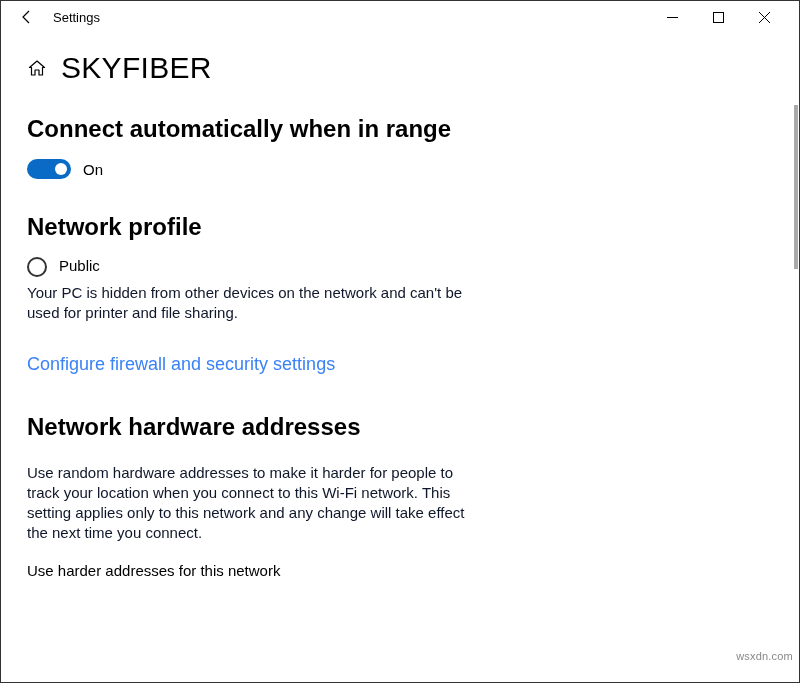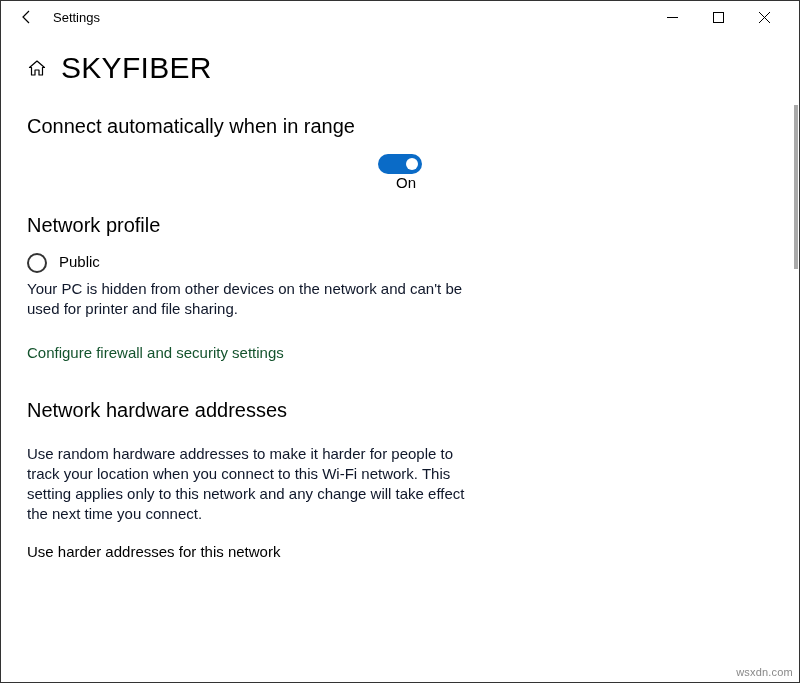--- a/index.html
+++ b/index.html
@@ -8,38 +8,38 @@
     .titlebar { display: flex; align-items: center; height: 32px; padding: 0 12px 0 8px; }
     .back-btn { width: 36px; height: 32px; display: flex; align-items: center; justify-content: center; cursor: pointer; }
     .title-label { font-size: 13px; margin-left: 8px; }
     .win-controls { margin-left: auto; display: flex; }
     .win-btn { width: 46px; height: 32px; display: flex; align-items: center; justify-content: center; cursor: pointer; }
     .win-btn svg { display: block; }
     .content { padding: 18px 26px 11px 26px; height: calc(100% - 32px); overflow: hidden; position: relative; }
     .page-header { display: flex; align-items: center; margin-bottom: 30px; }
     .home-icon { margin-right: 14px; display: flex; align-items: center; }
     .page-title { font-size: 30px; font-weight: 400; letter-spacing: 0.3px; }
-    .section-heading { font-size: 20px; font-weight: 400; margin-bottom: 16px; }
-    .toggle-row { display: flex; align-items: center; margin-bottom: 23px; flex-direction: column; }
+    .section-heading { font-size: 24px; font-weight: 700; margin-bottom: 16px; }
+    .toggle-row { display: flex; align-items: center; margin-bottom: 34px; }
     .toggle { width: 44px; height: 20px; background: #0a6bc7; border-radius: 10px; position: relative; cursor: pointer; }
     .toggle-knob { width: 12px; height: 12px; background: #fff; border-radius: 50%; position: absolute; top: 4px; right: 4px; }
     .toggle-label { margin-left: 12px; font-size: 15px; }
     .radio-row { display: flex; margin-bottom: 6px; margin-top: 6px; cursor: pointer; }
     .radio { width: 20px; height: 20px; border: 2px solid #333; border-radius: 50%; margin-right: 12px; display: flex; align-items: center; justify-content: center; }
     .radio.selected { border-color: #0a6bc7; }
     .radio-dot { width: 10px; height: 10px; background: #0a6bc7; border-radius: 50%; }
     .radio-label { font-size: 15px; }
     .desc-text { font-size: 15px; color: #0f172a; line-height: 1.35; margin-top: 4px; margin-bottom: 18px; max-width: 460px; }
-    .link { color: #14532d; font-size: 15px; cursor: pointer; display: inline-block; margin-top: 6px; margin-bottom: 34px; }
+    .link { color: #3b82f6; font-size: 18px; cursor: pointer; display: inline-block; margin-top: 12px; margin-bottom: 34px; }
     .private-group { border: 2px solid #e32; padding: 8px 10px 6px 4px; margin-left: -6px; margin-bottom: 8px; max-width: 498px; }
     .private-group .desc-text { margin-bottom: 2px; }
     .section-heading.rand { margin-top: 4px; margin-bottom: 22px; }
     .footer-label { font-size: 15px; margin-top: 4px; }
     .scroll-indicator { position: absolute; right: 1px; top: 104px; width: 4px; height: 164px; background: #aaa; }
-    .watermark { position: absolute; right: 6px; bottom: 4px; font-size: 11px; color: #888; letter-spacing: 0.2px; }
+    .watermark { position: absolute; right: 6px; bottom: 20px; font-size: 11px; color: #888; letter-spacing: 0.2px; }
   </style>
 </head>
 <body>
 
 <div class="window">
 
   <div class="titlebar">
     <div class="back-btn">
       <svg width="16" height="16" viewBox="0 0 16 16">
           <path d="M10 2 L4 8 L10 14" stroke="#000" stroke-width="1.2" fill="none"></path>

